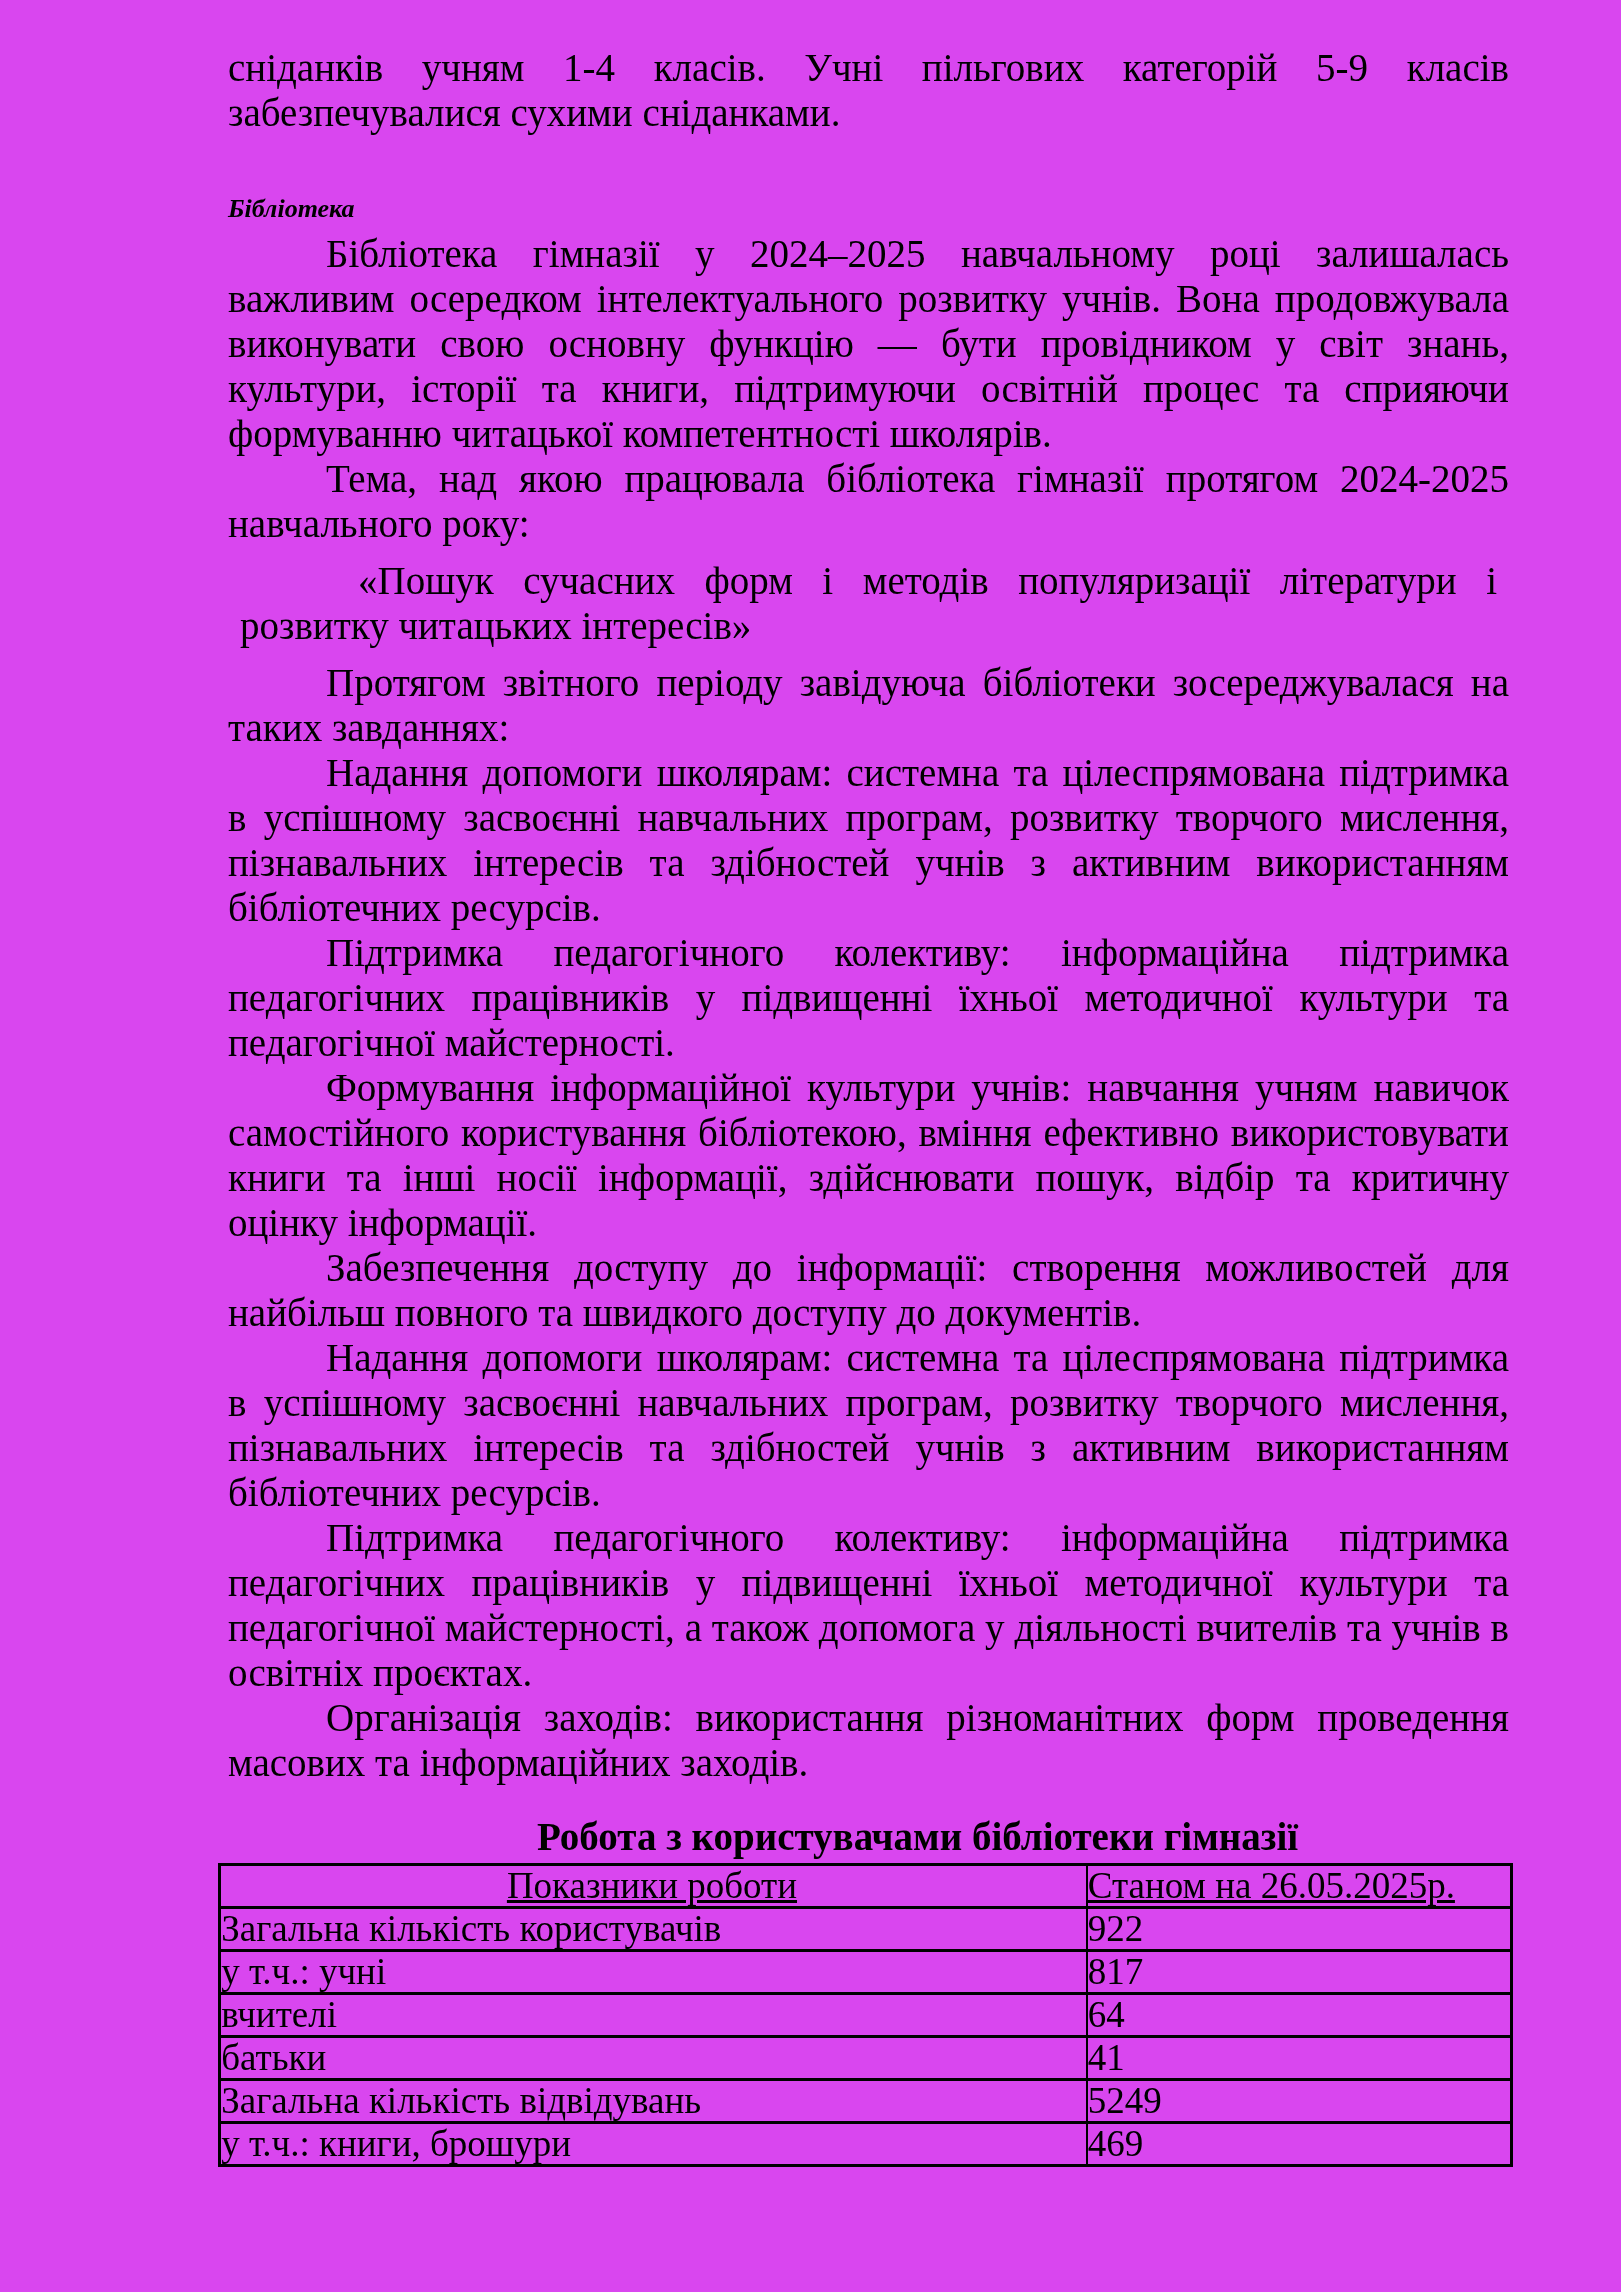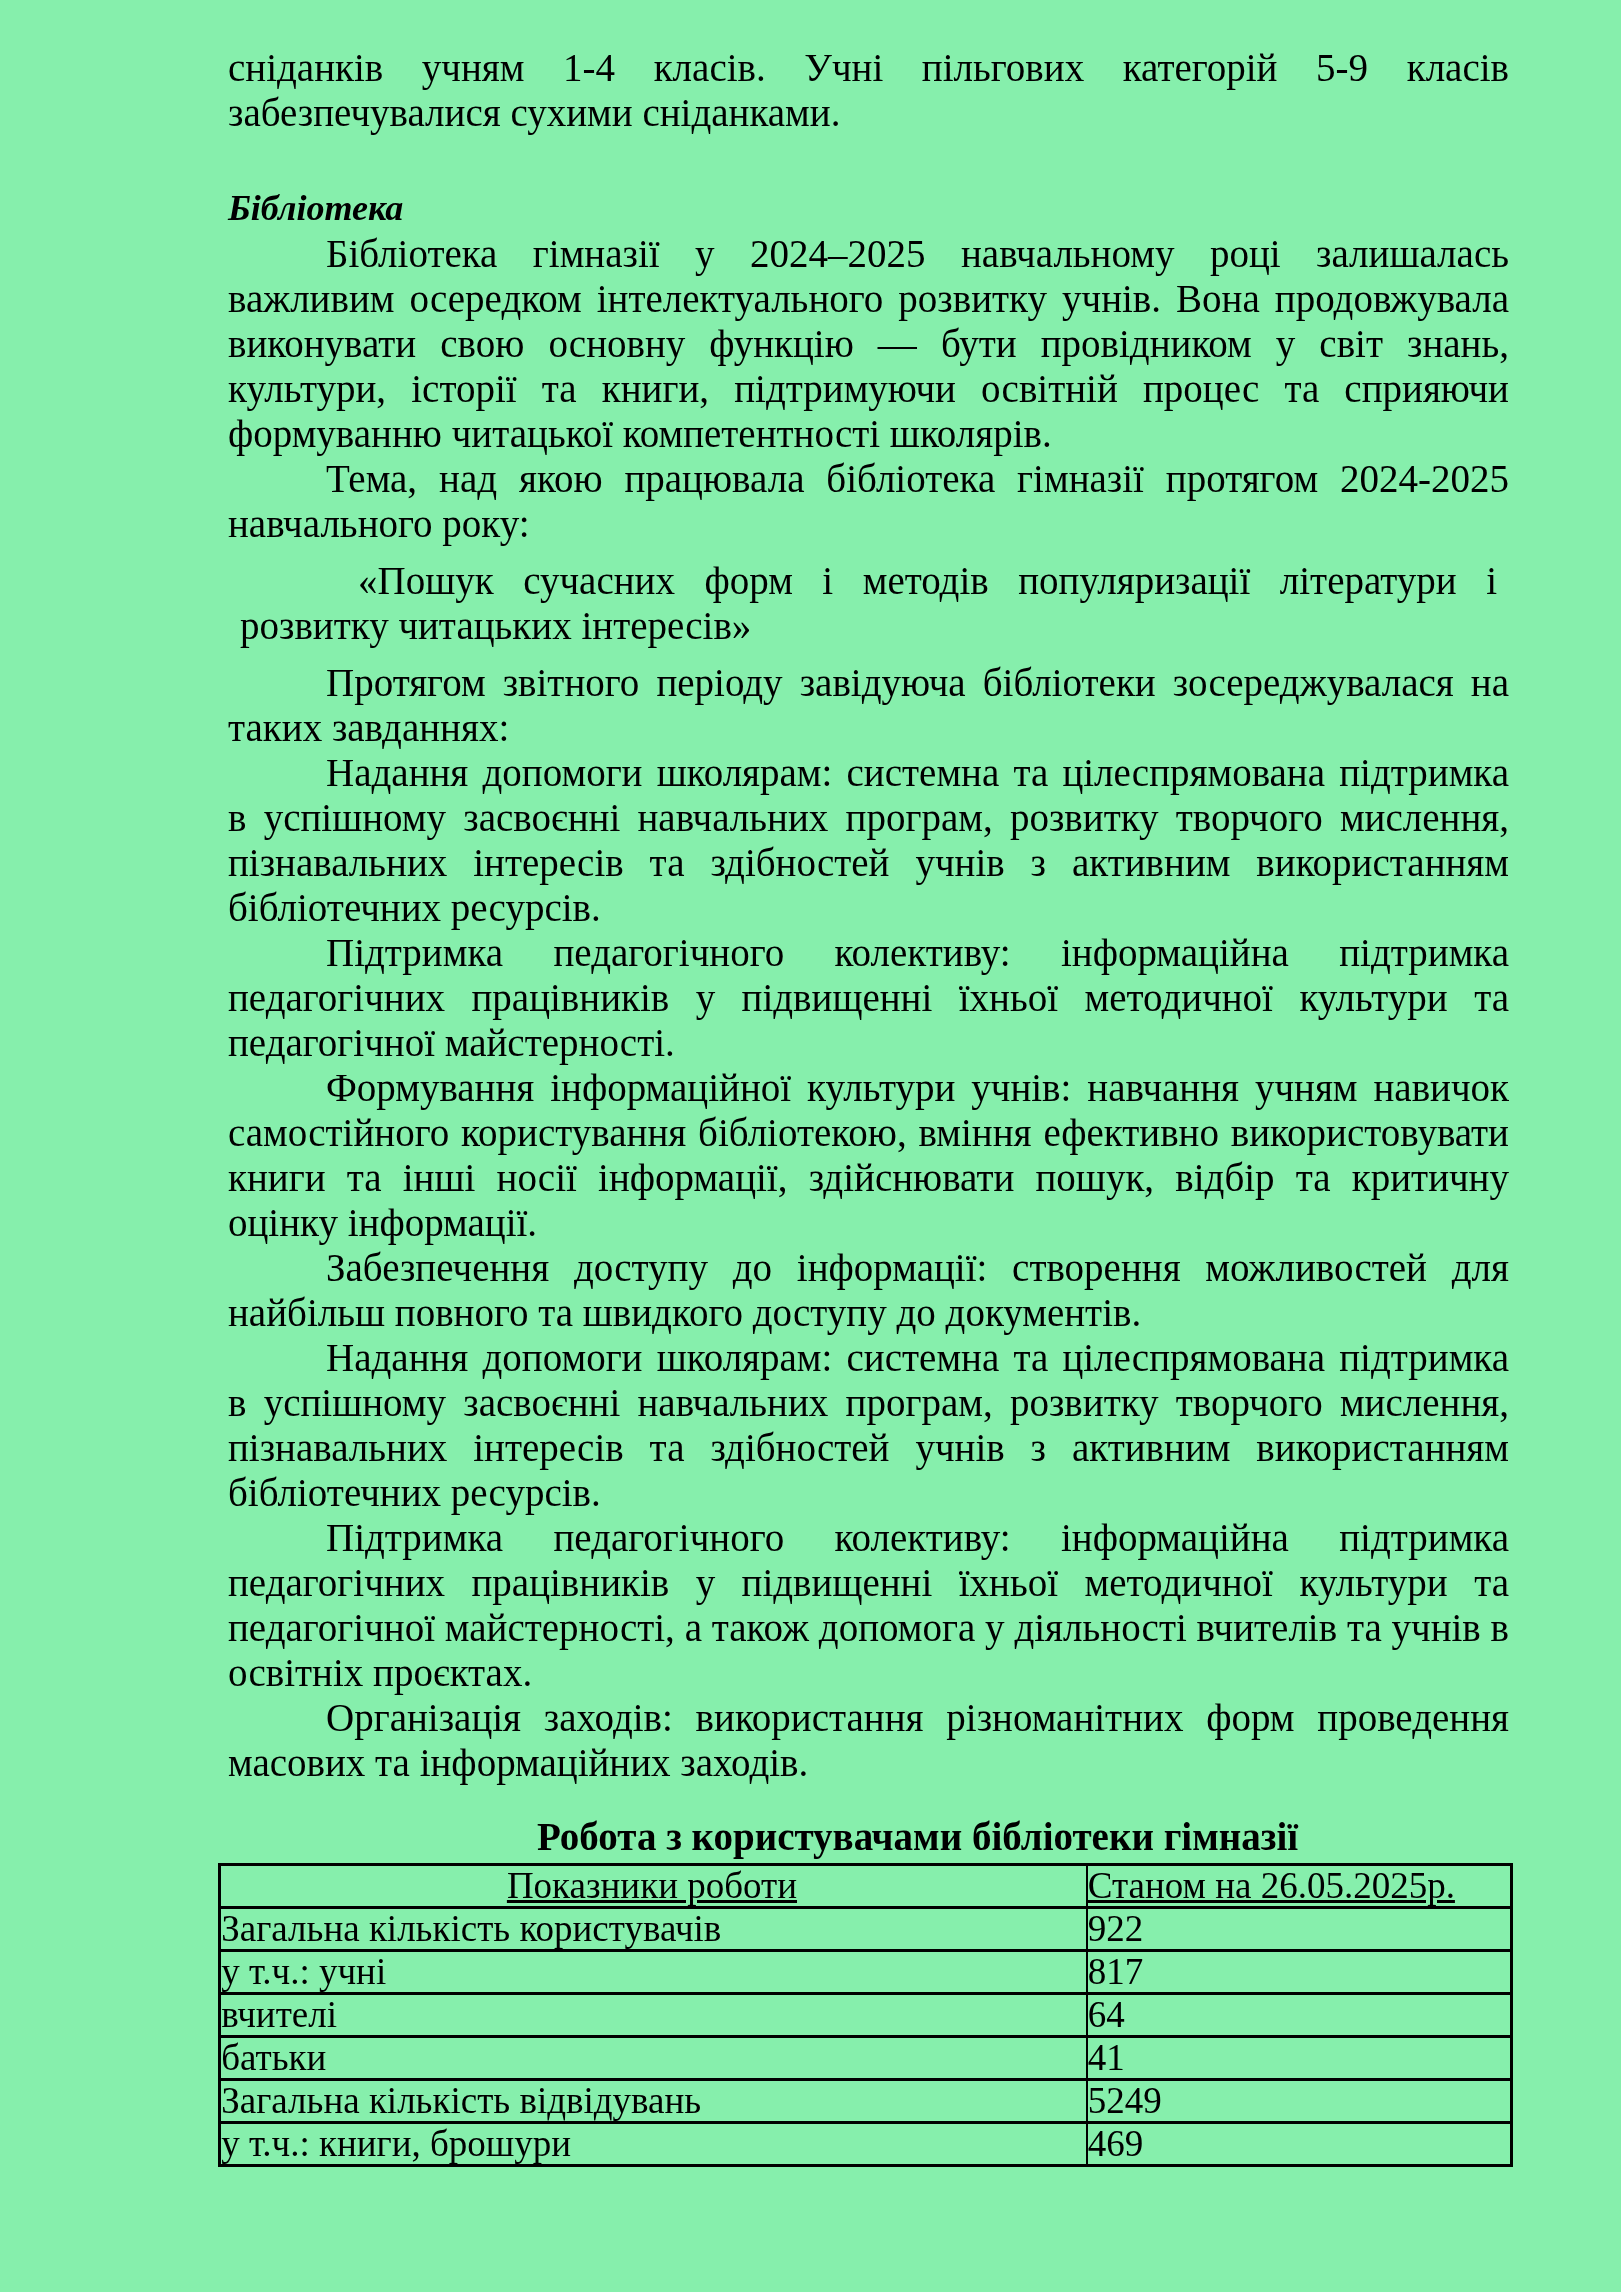--- a/index.html
+++ b/index.html
@@ -5,21 +5,21 @@
   html, body {
     margin: 0;
     padding: 0;
     background: #ffffff;
   }
   .page {
     position: relative;
     width: 1621px;
     height: 2293px;
     box-sizing: border-box;
-    background: #86efac;
+    background: #d946ef;
     color: #000000;
     font-family: "Liberation Serif", "DejaVu Serif", serif;
     font-size: 39px;
     line-height: 45px;
     padding: 45px 112px 0 228px;
     overflow: hidden;
   }
   p.body-par {
     margin: 0;
     text-indent: 98px;
@@ -30,21 +30,21 @@
     text-indent: 0;
     text-align: justify;
   }
   p.quote-par {
     margin: 12px;
     text-indent: 118px;
     text-align: justify;
   }
   h2.section-heading {
     margin: 51px 0 0 0;
-    font-size: 36px;
+    font-size: 26px;
     line-height: 45px;
     font-weight: bold;
     font-style: italic;
   }
   p.table-title {
     margin: 29px 0 3.9px 0;
     text-align: center;
     text-indent: 98px;
     font-weight: bold;
   }

